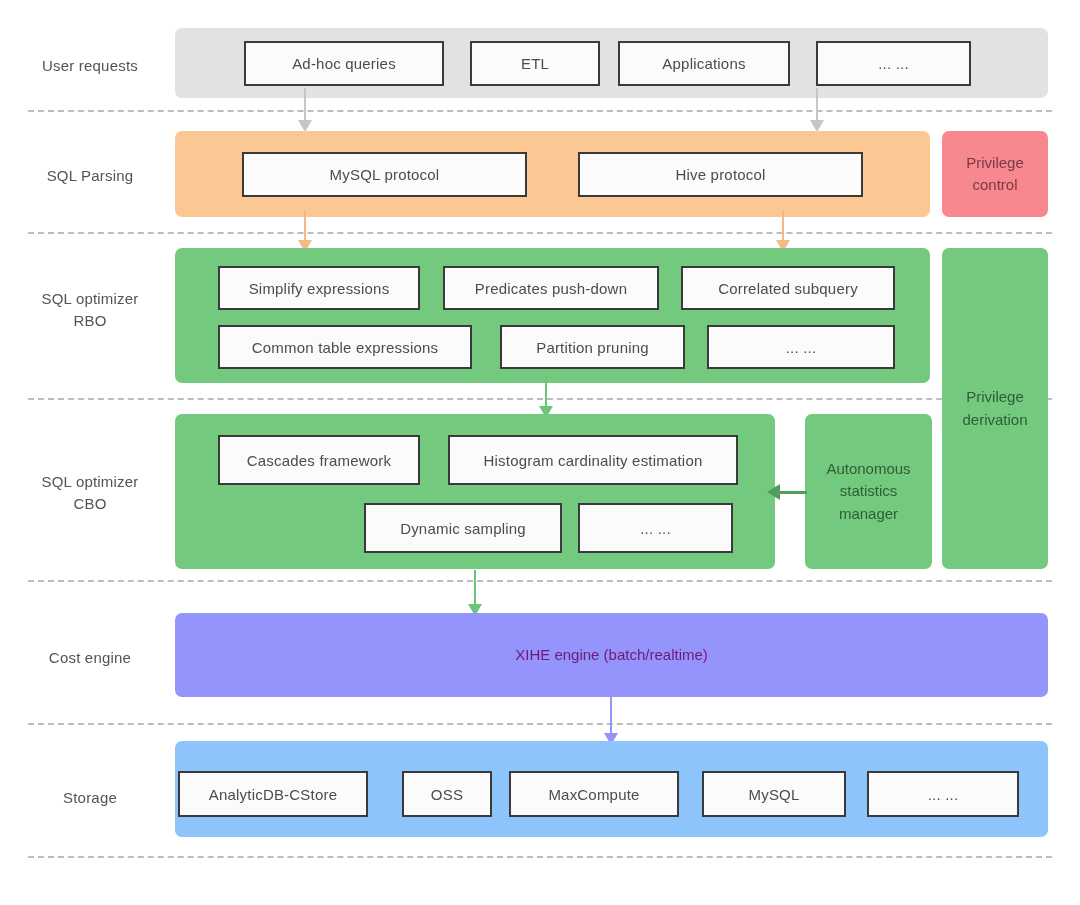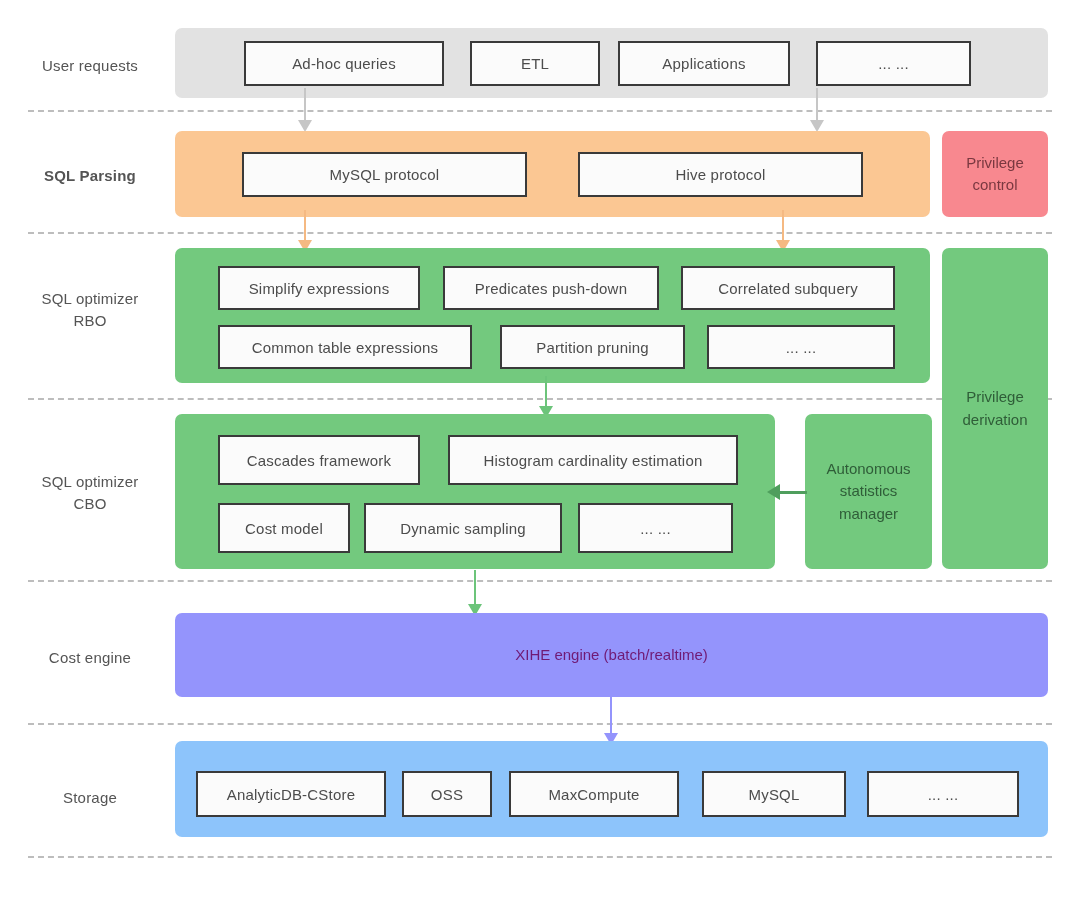--- a/index.html
+++ b/index.html
@@ -132,21 +132,21 @@
 <div id="canvas">
 
   <div class="sep" style="top:110px;"></div>
   <div class="sep" style="top:232px;"></div>
   <div class="sep" style="top:398px;"></div>
   <div class="sep" style="top:580px;"></div>
   <div class="sep" style="top:723px;"></div>
   <div class="sep" style="top:856px;"></div>
 
   <div class="row-label" style="left:10px; top:55px; width:160px;">User requests</div>
-  <div class="row-label" style="left:10px; top:165px; width:160px;font-weight:bold;">SQL Parsing</div>
+  <div class="row-label" style="left:10px; top:165px; width:160px;">SQL Parsing</div>
   <div class="row-label" style="left:10px; top:288px; width:160px;">SQL optimizer
 RBO</div>
   <div class="row-label" style="left:10px; top:471px; width:160px;">SQL optimizer
 CBO</div>
   <div class="row-label" style="left:10px; top:647px; width:160px;">Cost engine</div>
   <div class="row-label" style="left:10px; top:787px; width:160px;">Storage</div>
 
   <div class="band band-gray" style="left:175px; top:28px; width:873px; height:70px;"></div>
   <div class="node" style="left:244px; top:41px; width:200px; height:45px;">Ad-hoc queries</div>
   <div class="node" style="left:470px; top:41px; width:130px; height:45px;">ETL</div>
@@ -188,21 +188,20 @@
   <div class="node" style="left:707px; top:325px; width:188px; height:44px;">... ...</div>
 
   <div class="arrow green" style="left:539px; top:376px; width:14px; height:42px;">
     <div class="shaft"></div>
       <div class="head"></div>
   </div>
 
   <div class="band band-green" style="left:175px; top:414px; width:600px; height:155px;"></div>
   <div class="node" style="left:218px; top:435px; width:202px; height:50px;">Cascades framework</div>
   <div class="node" style="left:448px; top:435px; width:290px; height:50px;">Histogram cardinality estimation</div>
-  <div class="node" style="left:218px; top:503px; width:132px; height:50px;">Cost model</div>
   <div class="node" style="left:364px; top:503px; width:198px; height:50px;">Dynamic sampling</div>
   <div class="node" style="left:578px; top:503px; width:155px; height:50px;">... ...</div>
 
   <div class="band band-green" style="left:805px; top:414px; width:127px; height:155px;"></div>
   <div class="block-text on-green" style="left:805px; top:414px; width:127px; height:155px;">Autonomous
 statistics
 manager</div>
 
   <div class="arrow-left" style="left:767px; top:483px; width:40px; height:18px;">
     <div class="shaft"></div>
@@ -220,19 +219,19 @@
 
   <div class="band band-purple" style="left:175px; top:613px; width:873px; height:84px;"></div>
   <div class="block-text" style="left:175px; top:613px; width:873px; height:84px; color:#701a75;">XIHE engine (batch/realtime)</div>
 
   <div class="arrow purple" style="left:604px; top:697px; width:14px; height:48px;">
     <div class="shaft"></div>
       <div class="head"></div>
   </div>
 
   <div class="band band-blue" style="left:175px; top:741px; width:873px; height:96px;"></div>
-  <div class="node" style="left:196px; top:771px; width:190px; height:46px;">AnalyticDB-CStore</div>
+  <div class="node" style="left:178px; top:771px; width:190px; height:46px;">AnalyticDB-CStore</div>
   <div class="node" style="left:402px; top:771px; width:90px; height:46px;">OSS</div>
   <div class="node" style="left:509px; top:771px; width:170px; height:46px;">MaxCompute</div>
   <div class="node" style="left:702px; top:771px; width:144px; height:46px;">MySQL</div>
   <div class="node" style="left:867px; top:771px; width:152px; height:46px;">... ...</div>
 
 </div>
 
 </body></html>

